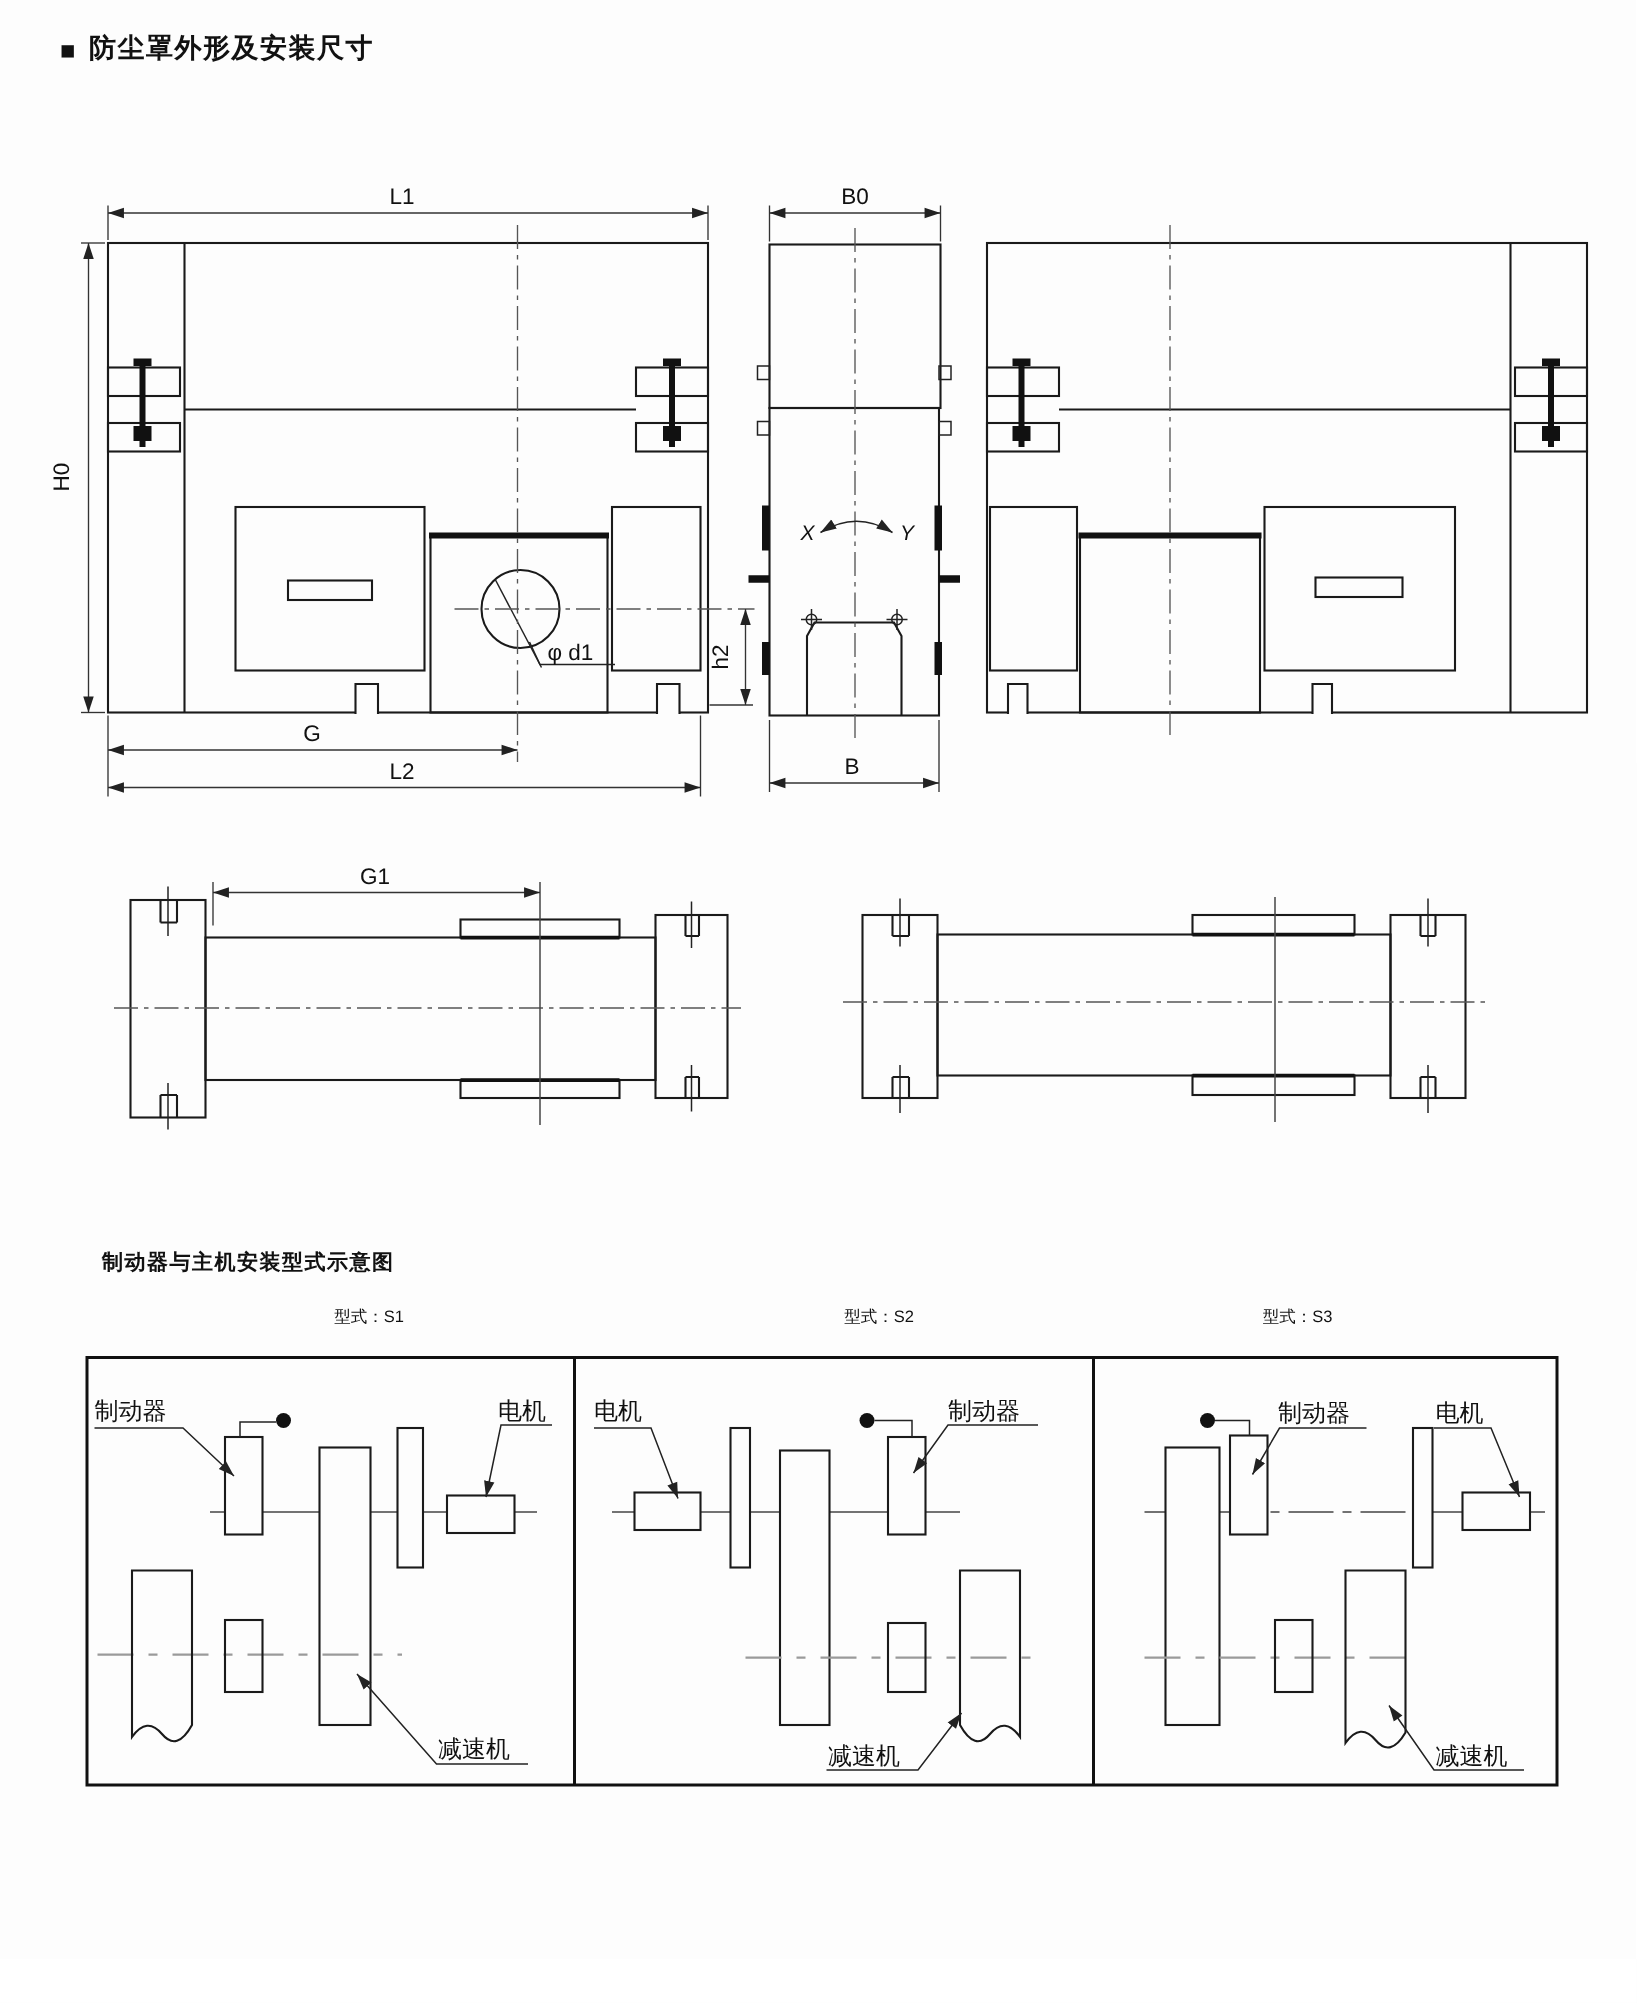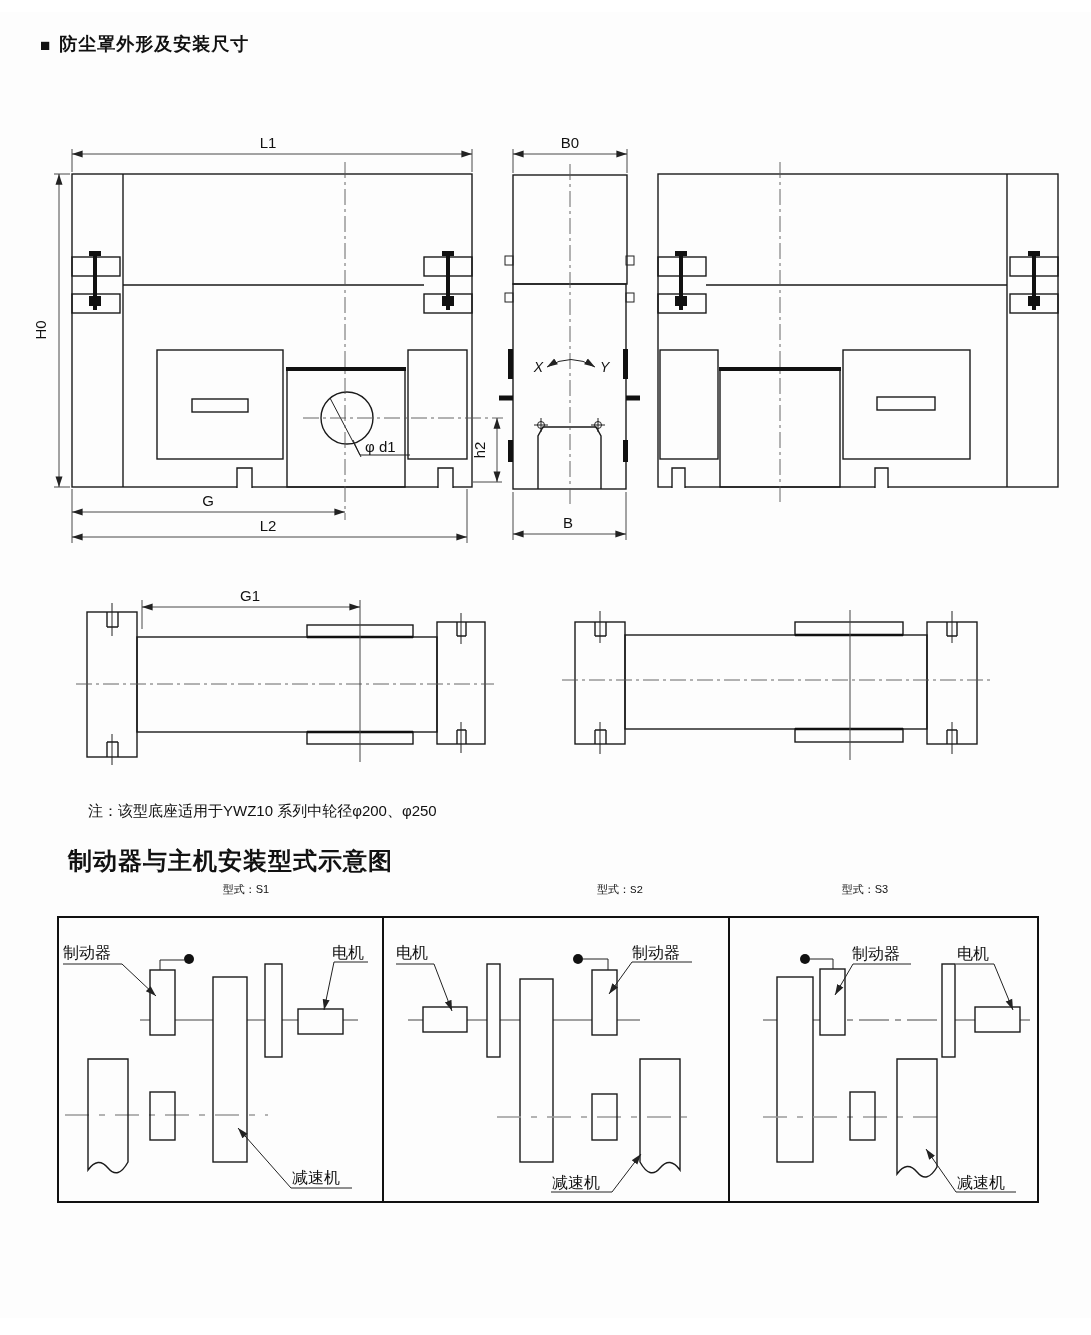--- a/index.html
+++ b/index.html
@@ -1,27 +1,27 @@
 <!DOCTYPE html>
 <html><head>
 <meta charset="utf-8">
 <style>
   html,body{margin:0;padding:0;background:#fff;}
   .page{position:relative;width:1091px;height:1306px;background:#fdfdfd;overflow:hidden;
-        font-family:"Liberation Sans","DejaVu Sans",sans-serif;color:#111;margin-top:12px;}
+        font-family:"Liberation Sans","DejaVu Sans",sans-serif;color:#111;}
   .page-title{position:absolute;left:40px;top:20px;font-size:18px;font-weight:bold;letter-spacing:1px;}
   .page-title .bullet{display:inline-block;margin-right:8px;font-size:17px;transform:translateY(1px);}
   .note{position:absolute;font-size:15px;line-height:23px;white-space:nowrap;}
   .note-left{left:88px;top:787px;}
   .note-right{left:566px;top:787px;white-space:normal;width:500px;}
   .note sub{font-size:10px;}
   .note .l2{margin-left:33px;}
-  .section-heading{position:absolute;left:68px;top:833px;font-size:24px;font-weight:bold;letter-spacing:1px;}
+  .section-heading{position:absolute;left:68px;top:833px;font-size:14px;font-weight:bold;letter-spacing:1px;}
   .panel-title{position:absolute;top:870px;font-size:11px;transform:translateX(-50%);white-space:nowrap;}
-  #pt1{left:246px;} #pt2{left:620px;font-family:Liberation Mono, monospace;} #pt3{left:865px;}
+  #pt1{left:246px;} #pt2{left:586px;} #pt3{left:865px;}
   svg{position:absolute;left:0;top:0;}
   svg text{font-family:"Liberation Sans","DejaVu Sans",sans-serif;}
   .ol{stroke:#1a1a1a;stroke-width:1.4;fill:none;}
   .olf{stroke:#1a1a1a;stroke-width:1.4;fill:#fdfdfd;}
   .thin{stroke:#222;stroke-width:1;fill:none;}
   .dim{stroke:#333;stroke-width:0.9;fill:none;}
   .cl{stroke:#555;stroke-width:0.9;stroke-dasharray:16 4 3 4;fill:none;}
   .clp{stroke:#9a9a9a;stroke-width:1.5;stroke-dasharray:24 10 6 10;fill:none;}
   .shaft{stroke:#444;stroke-width:1;fill:none;}
   .thick{stroke:#111;stroke-width:4;fill:none;}
@@ -304,23 +304,20 @@
         <path class="ldr" d="M911,952 H853 L835,983" marker-end="url(#arr)"></path>
         <text class="cnt" x="852" y="947">制动器</text>
         <path class="ldr" d="M956,952 H994 L1013,998" marker-end="url(#arr)"></path>
         <text class="cnt" x="957" y="947">电机</text>
         <path class="ldr" d="M1016,1180 H956 L926,1137" marker-end="url(#arr)"></path>
         <text class="cnt" x="957" y="1176">减速机</text>
       </g>
     </g>
   </svg>
 
-  <div class="note note-left">
-    <span>注：</span><span>该型底座适用于YWZ</span><span>10</span><span> 系列中轮径φ200、φ250</span>
-  </div>
   <div class="note note-right">
   </div>
 
   <div class="section-heading">制动器与主机安装型式示意图</div>
 
   <div class="panel-title" id="pt1">型式：S1</div>
   <div class="panel-title" id="pt2">型式：S2</div>
   <div class="panel-title" id="pt3">型式：S3</div>
 
 </div>

